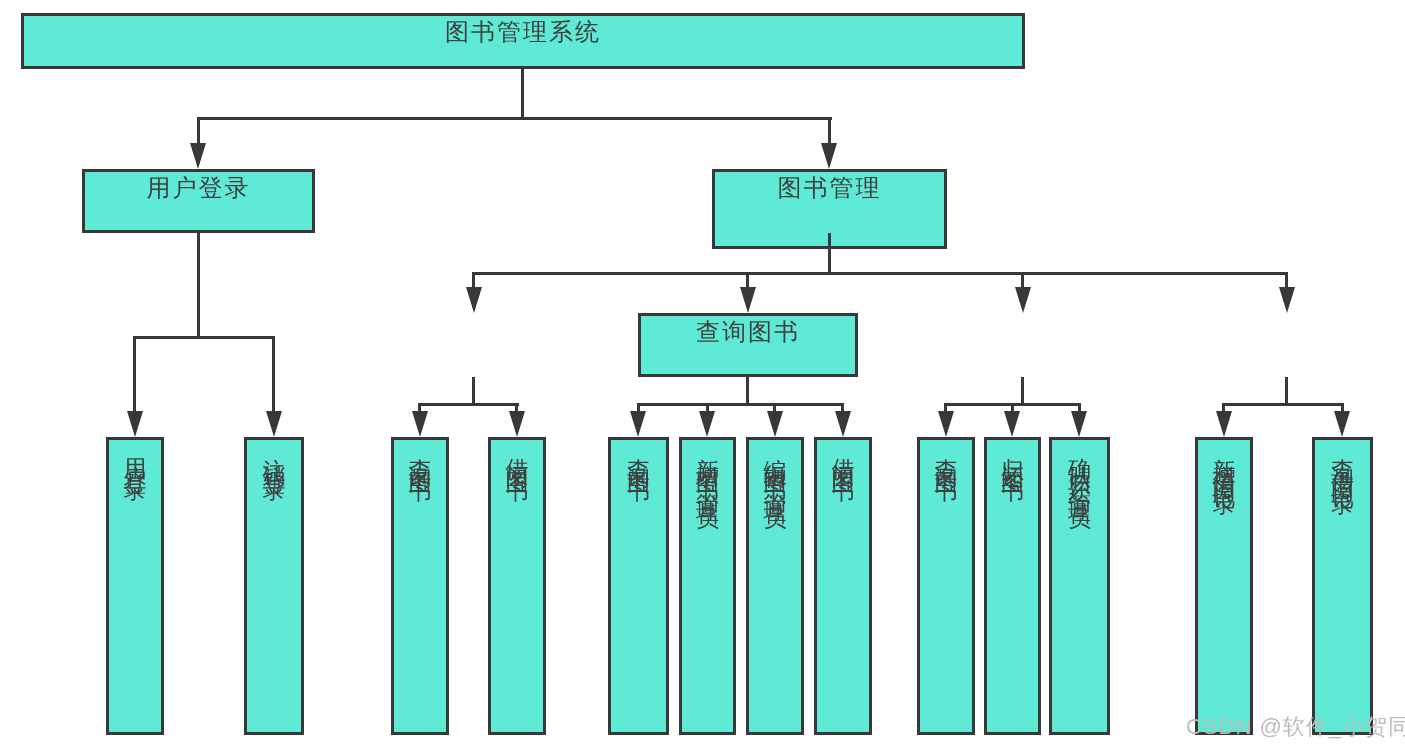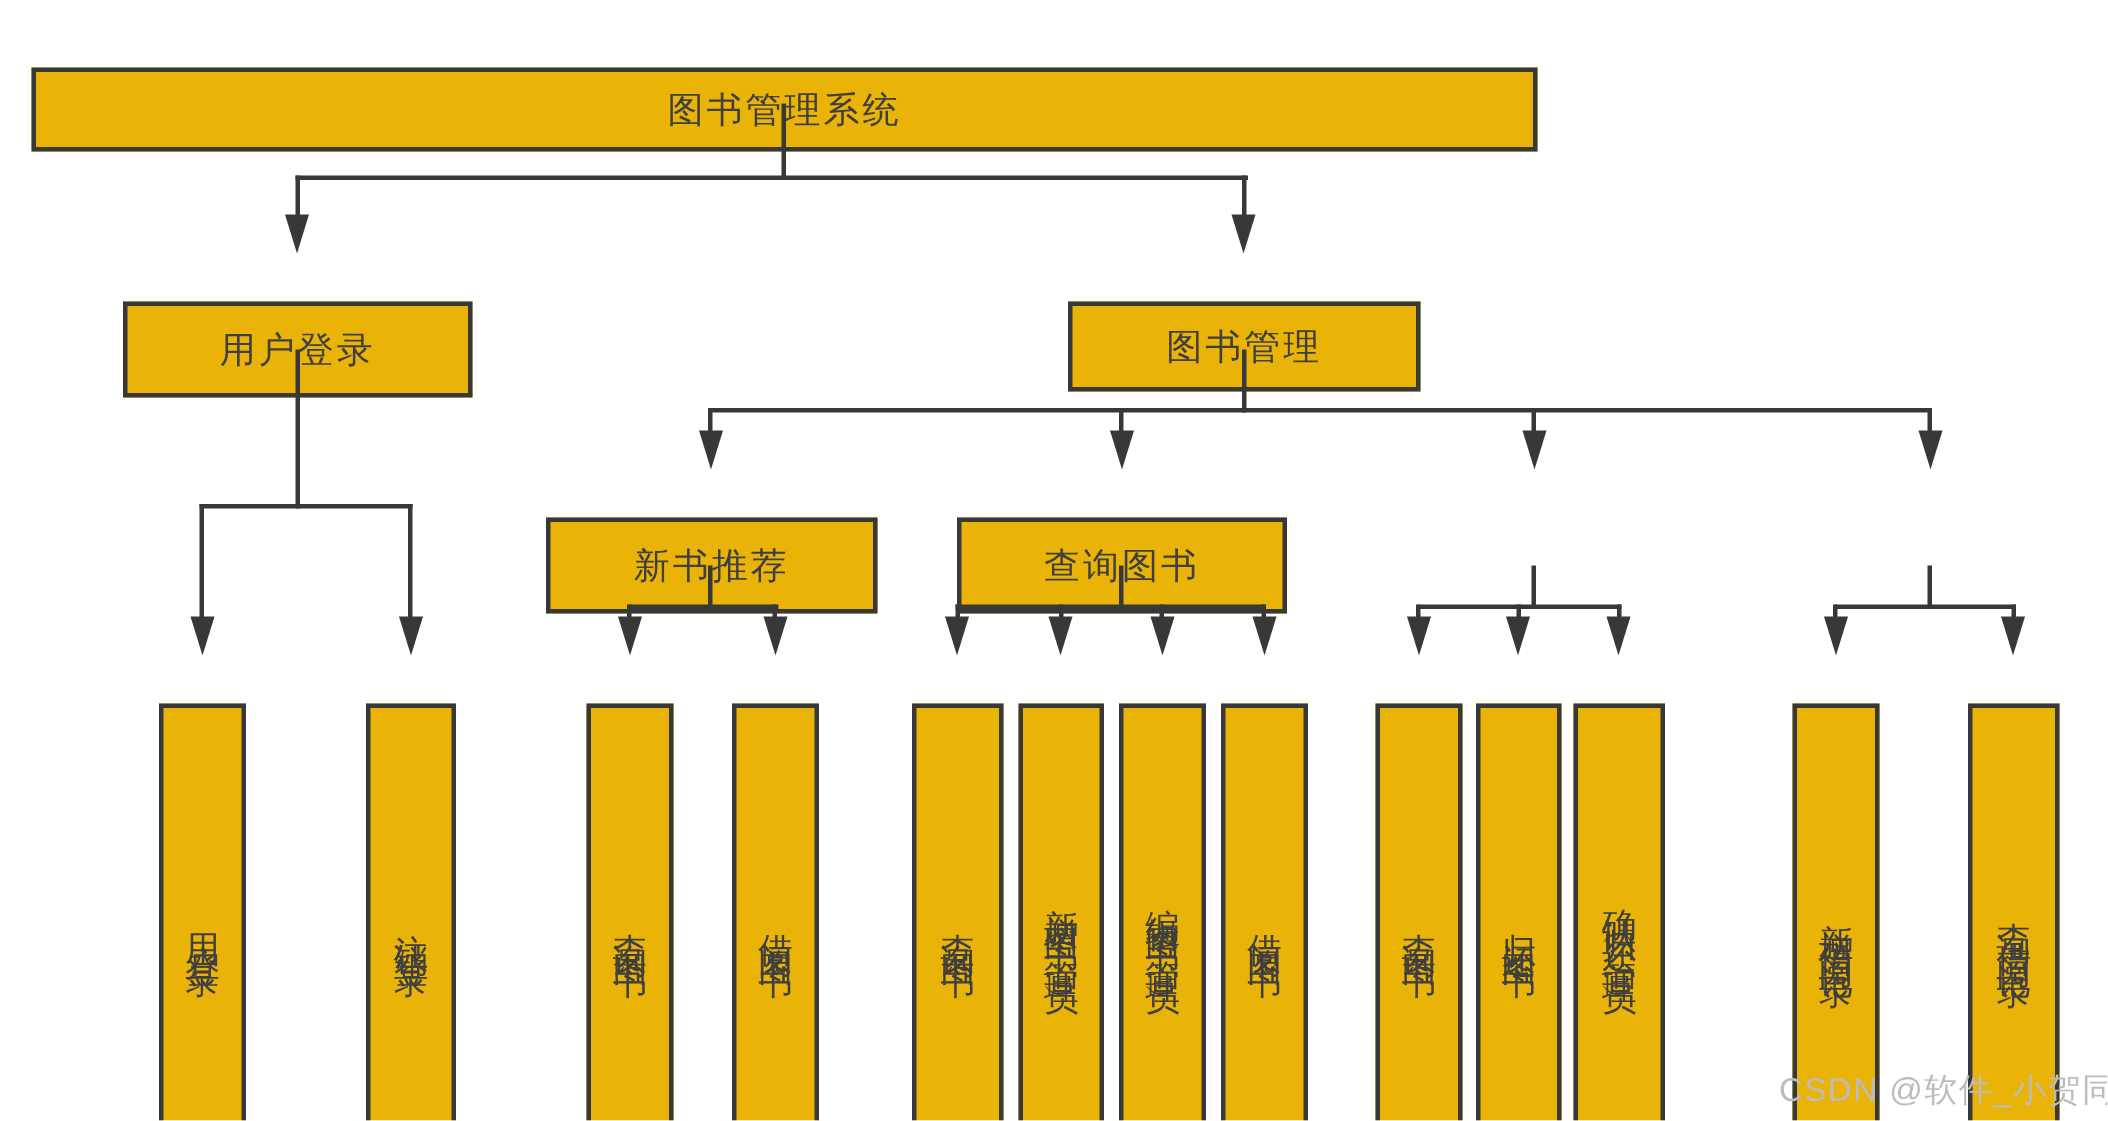--- a/index.html
+++ b/index.html
@@ -11,24 +11,23 @@
     position:relative;
     width:1405px;height:747px;
     background:#ffffff;
     font-family:"Liberation Sans","DejaVu Sans",sans-serif;
     overflow:hidden;
   }
   .node{
     position:absolute;
     box-sizing:border-box;
     border:3px solid var(--line);
-    background:#eab308;
-    display:flex;align-items:center;justify-content:center;
+    background:#5eead4;
+    display:flex;justify-content:center;
     color:var(--text);
-    margin-top:32px;
   }
   .node.h span{
     font-size:24px;
     letter-spacing:2px;
     white-space:nowrap;
   }
   .node.leaf span{
     writing-mode:vertical-rl;
     text-orientation:mixed;
     font-size:23px;
@@ -68,21 +67,21 @@
   <div class="line" style="left:521px;top:69px;width:3px;height:51px;"></div>
   <div class="line" style="left:197px;top:117px;width:635px;height:3px;"></div>
   <div class="line" style="left:197px;top:117px;width:3px;height:32px;"></div>
   <div class="line" style="left:828px;top:117px;width:3px;height:32px;"></div>
   <div class="arrow" style="left:190px;top:143px;"></div>
   <div class="arrow" style="left:821px;top:143px;"></div>
 
   <div class="node h" style="left:82px;top:169px;width:233px;height:64px;">
     <span>用户登录</span>
   </div>
-  <div class="node h" style="left:712px;top:169px;width:235px;height:60px;">
+  <div class="node h" style="left:712px;top:169px;width:235px;height:80px;">
     <span>图书管理</span>
   </div>
 
   <div class="line" style="left:197px;top:233px;width:3px;height:106px;"></div>
   <div class="line" style="left:133px;top:336px;width:142px;height:3px;"></div>
   <div class="line" style="left:133px;top:336px;width:3px;height:80px;"></div>
   <div class="line" style="left:272px;top:336px;width:3px;height:80px;"></div>
   <div class="arrow" style="left:127px;top:411px;"></div>
   <div class="arrow" style="left:266px;top:411px;"></div>
 
@@ -90,23 +89,20 @@
   <div class="line" style="left:472px;top:272px;width:815px;height:3px;"></div>
   <div class="line" style="left:472px;top:272px;width:3px;height:20px;"></div>
   <div class="line" style="left:746px;top:272px;width:3px;height:20px;"></div>
   <div class="line" style="left:1021px;top:272px;width:3px;height:20px;"></div>
   <div class="line" style="left:1285px;top:272px;width:3px;height:20px;"></div>
   <div class="arrow" style="left:466px;top:287px;"></div>
   <div class="arrow" style="left:740px;top:287px;"></div>
   <div class="arrow" style="left:1015px;top:287px;"></div>
   <div class="arrow" style="left:1279px;top:287px;"></div>
 
-  <div class="node h" style="left:364px;top:313px;width:221px;height:64px;">
-    <span>新书推荐</span>
-  </div>
   <div class="node h" style="left:638px;top:313px;width:220px;height:64px;">
     <span>查询图书</span>
   </div>
 
   <div class="line" style="left:472px;top:377px;width:3px;height:29px;"></div>
   <div class="line" style="left:746px;top:377px;width:3px;height:29px;"></div>
   <div class="line" style="left:1021px;top:377px;width:3px;height:29px;"></div>
   <div class="line" style="left:1285px;top:377px;width:3px;height:29px;"></div>
 
   <div class="line" style="left:419px;top:403px;width:100px;height:3px;"></div>

